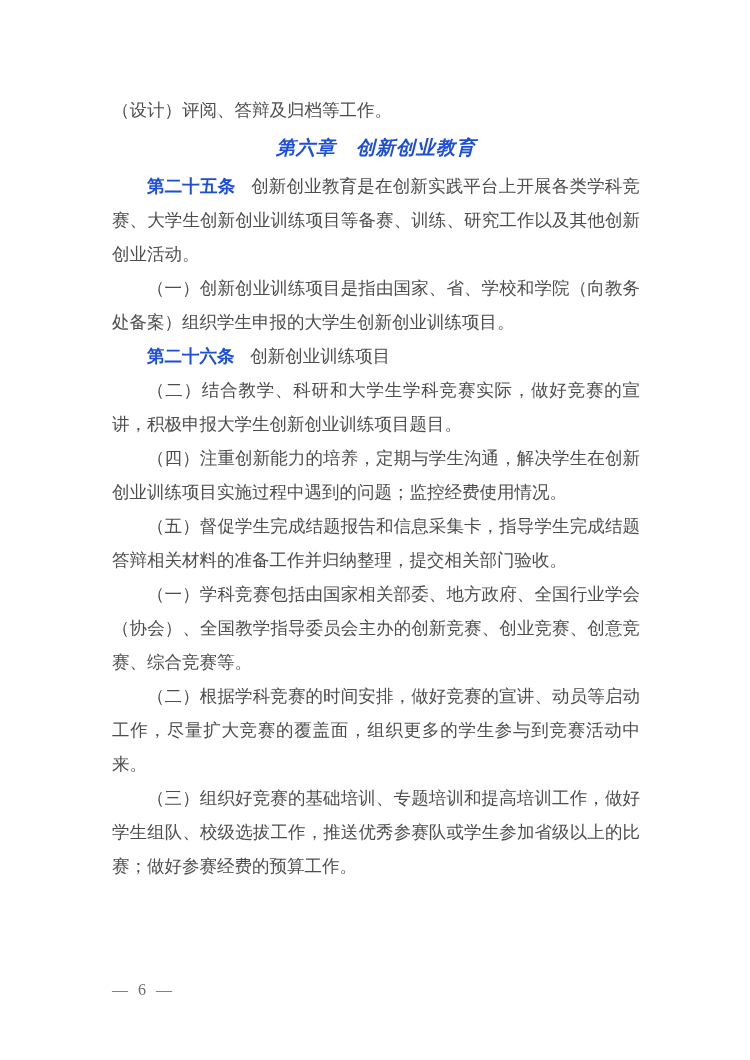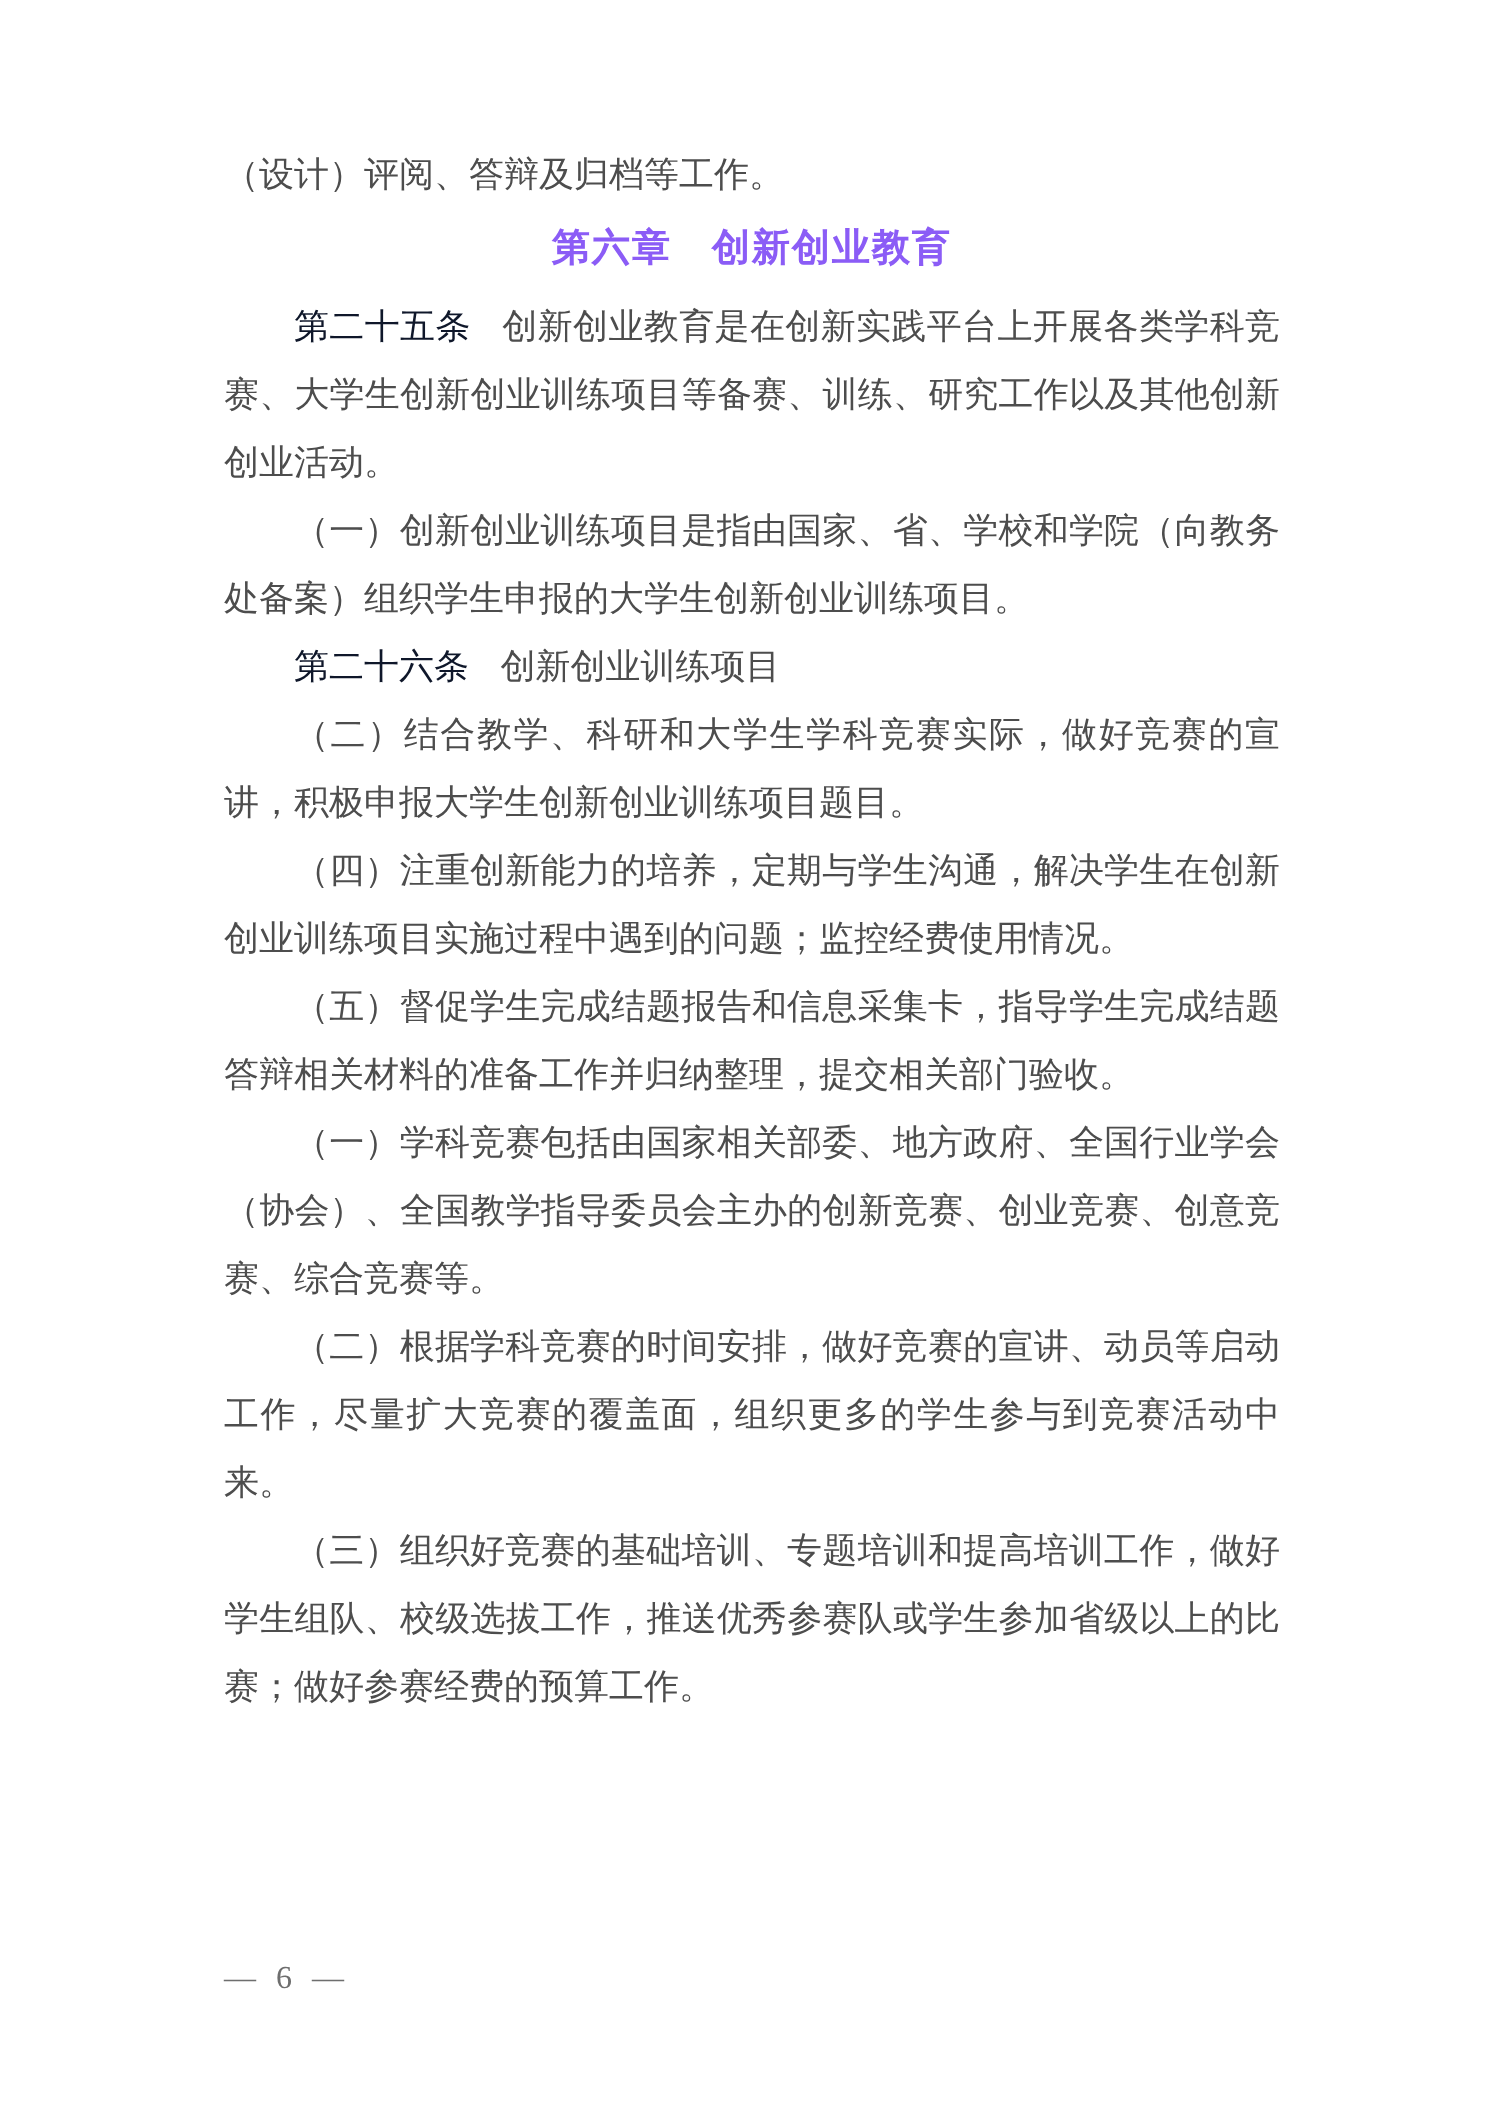--- a/index.html
+++ b/index.html
@@ -11,21 +11,21 @@
     position: relative;
     width: 750px;
     height: 1060px;
     background: #ffffff;
     overflow: hidden;
     font-family: "Liberation Serif", serif;
   }
   .doc {
     position: absolute;
     left: 112px;
-    top: 70px;
+    top: 93px;
     width: 528px;
     color: #4d4d4d;
     font-size: 17.5px;
     line-height: 34px;
     text-align: justify;
   }
   .para {
     margin: 0;
     text-indent: 2em;
     text-align: justify;
@@ -34,27 +34,28 @@
     text-indent: 0;
   }
   .heading {
     margin: 1px 0 2px 0;
     text-indent: 0;
     text-align: center;
     font-family: "Liberation Sans", sans-serif;
     font-weight: bold;
     font-size: 19px;
     line-height: 39px;
-    color: #8b5cf6;
+    color: #1d4ed8;
     letter-spacing: 1px;
+    font-style: italic;
   }
   .article-label {
     font-family: "Liberation Sans", sans-serif;
-    font-weight: normal;
-    color: #0f172a;
+    font-weight: bold;
+    color: #1d4ed8;
     margin-right: 0.9em;
   }
   .footer {
     position: absolute;
     left: 112px;
     top: 979px;
     color: #6e6e6e;
     font-size: 16px;
     line-height: 22px;
     letter-spacing: 3px;

